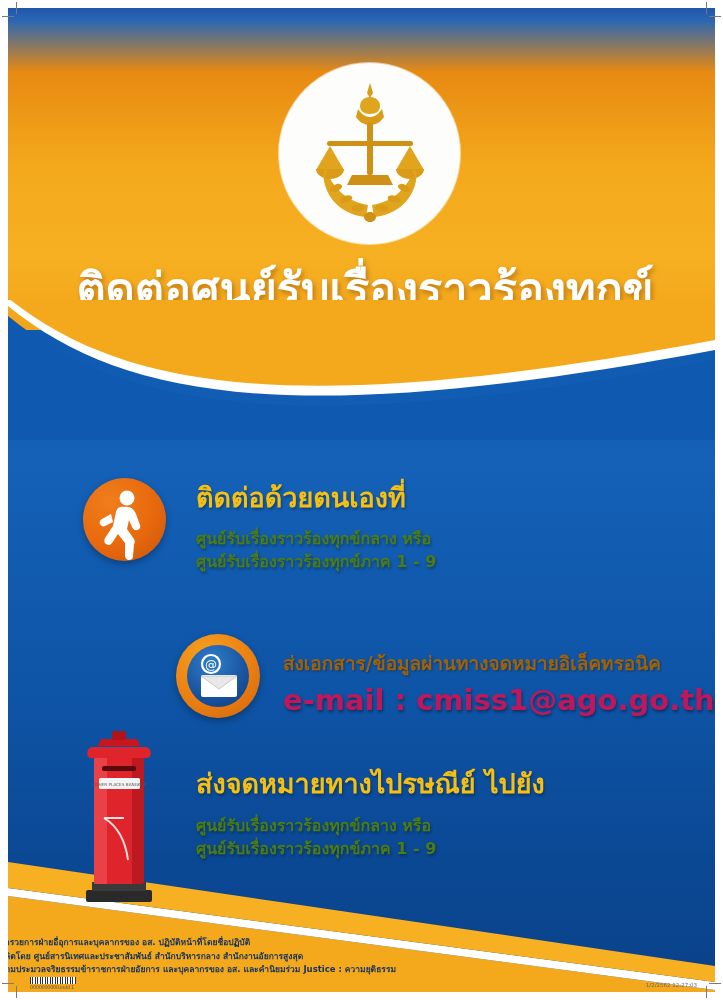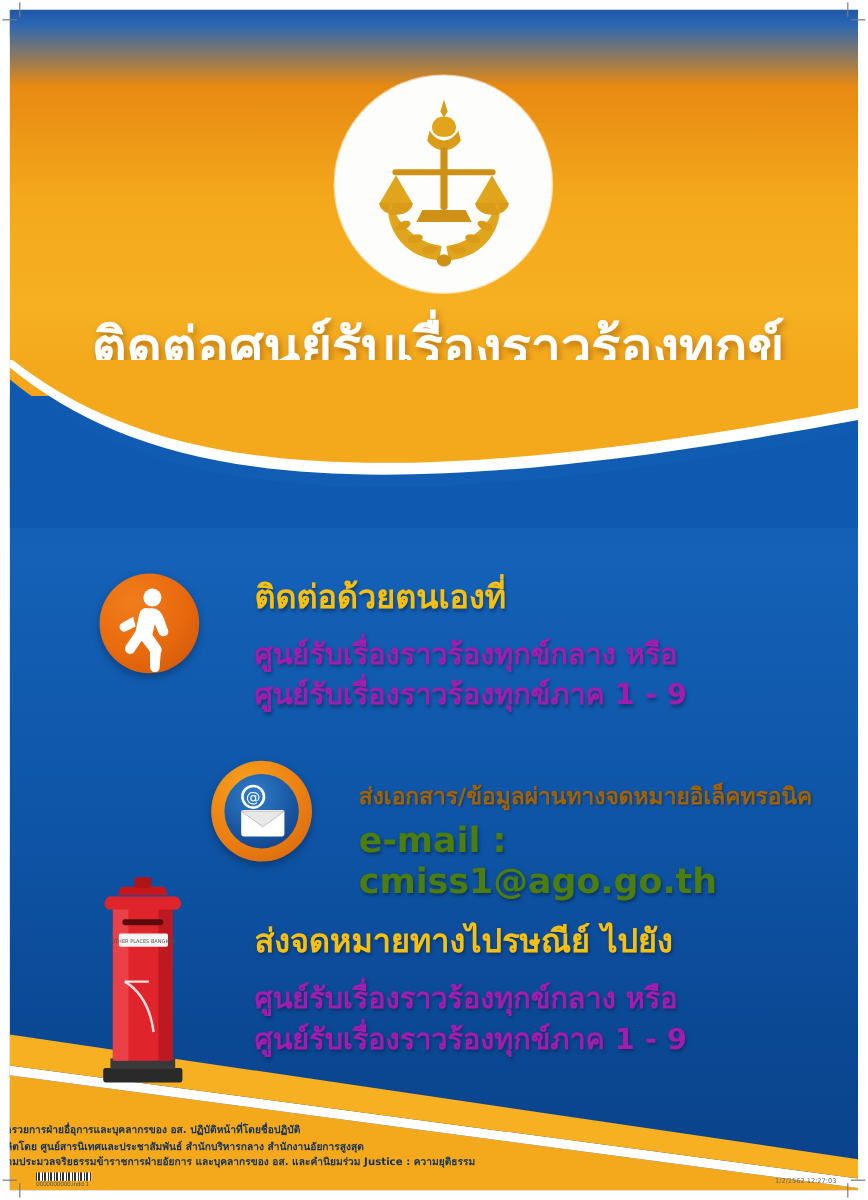--- a/index.html
+++ b/index.html
@@ -117,21 +117,20 @@
     width: 707px;
     height: 130px;
     z-index: 13;
     pointer-events: none;
   }
 
   
   .row {
     position: absolute;
     z-index: 20;
-    margin-left: 16px;
   }
   .icon-circle {
     position: absolute;
     border-radius: 50%;
   }
   
   .ic-walk {
     left: 83px; top: 478px;
     width: 83px; height: 83px;
     background: radial-gradient(circle at 32% 28%, #f07d1c 0%, #e8690d 55%, #c9540a 100%);
@@ -153,34 +152,34 @@
     border-radius: 50%;
     background: radial-gradient(circle at 40% 28%, #2f7ec9 0%, #18539f 60%, #0d3a78 100%);
   }
   .heading {
     color: #f6c013;
     font-weight: bold;
     font-size: 27px;
     text-shadow: 1px 2px 3px rgba(0,0,0,0.35);
   }
   .subline {
-    color: #a21caf;
-    font-weight: bold;
-    font-size: 24px;
+    color: #4d7c0f;
+    font-weight: bold;
+    font-size: 16px;
     line-height: 1.42;
     text-shadow: 1px 2px 3px rgba(0,0,0,0.35);
   }
   .email-label {
     color: #a16207;
     font-weight: bold;
     font-size: 19px;
     text-shadow: 1px 1px 2px rgba(0,0,0,0.35);
   }
   .email-value {
-    color: #4d7c0f;
+    color: #be185d;
     font-weight: bold;
     font-size: 29px;
     margin-top: 5px;
     text-shadow: 1px 2px 3px rgba(0,0,0,0.4);
   }
 
   
   .mailbox {
     position: absolute;
     left: 68px; top: 722px;

